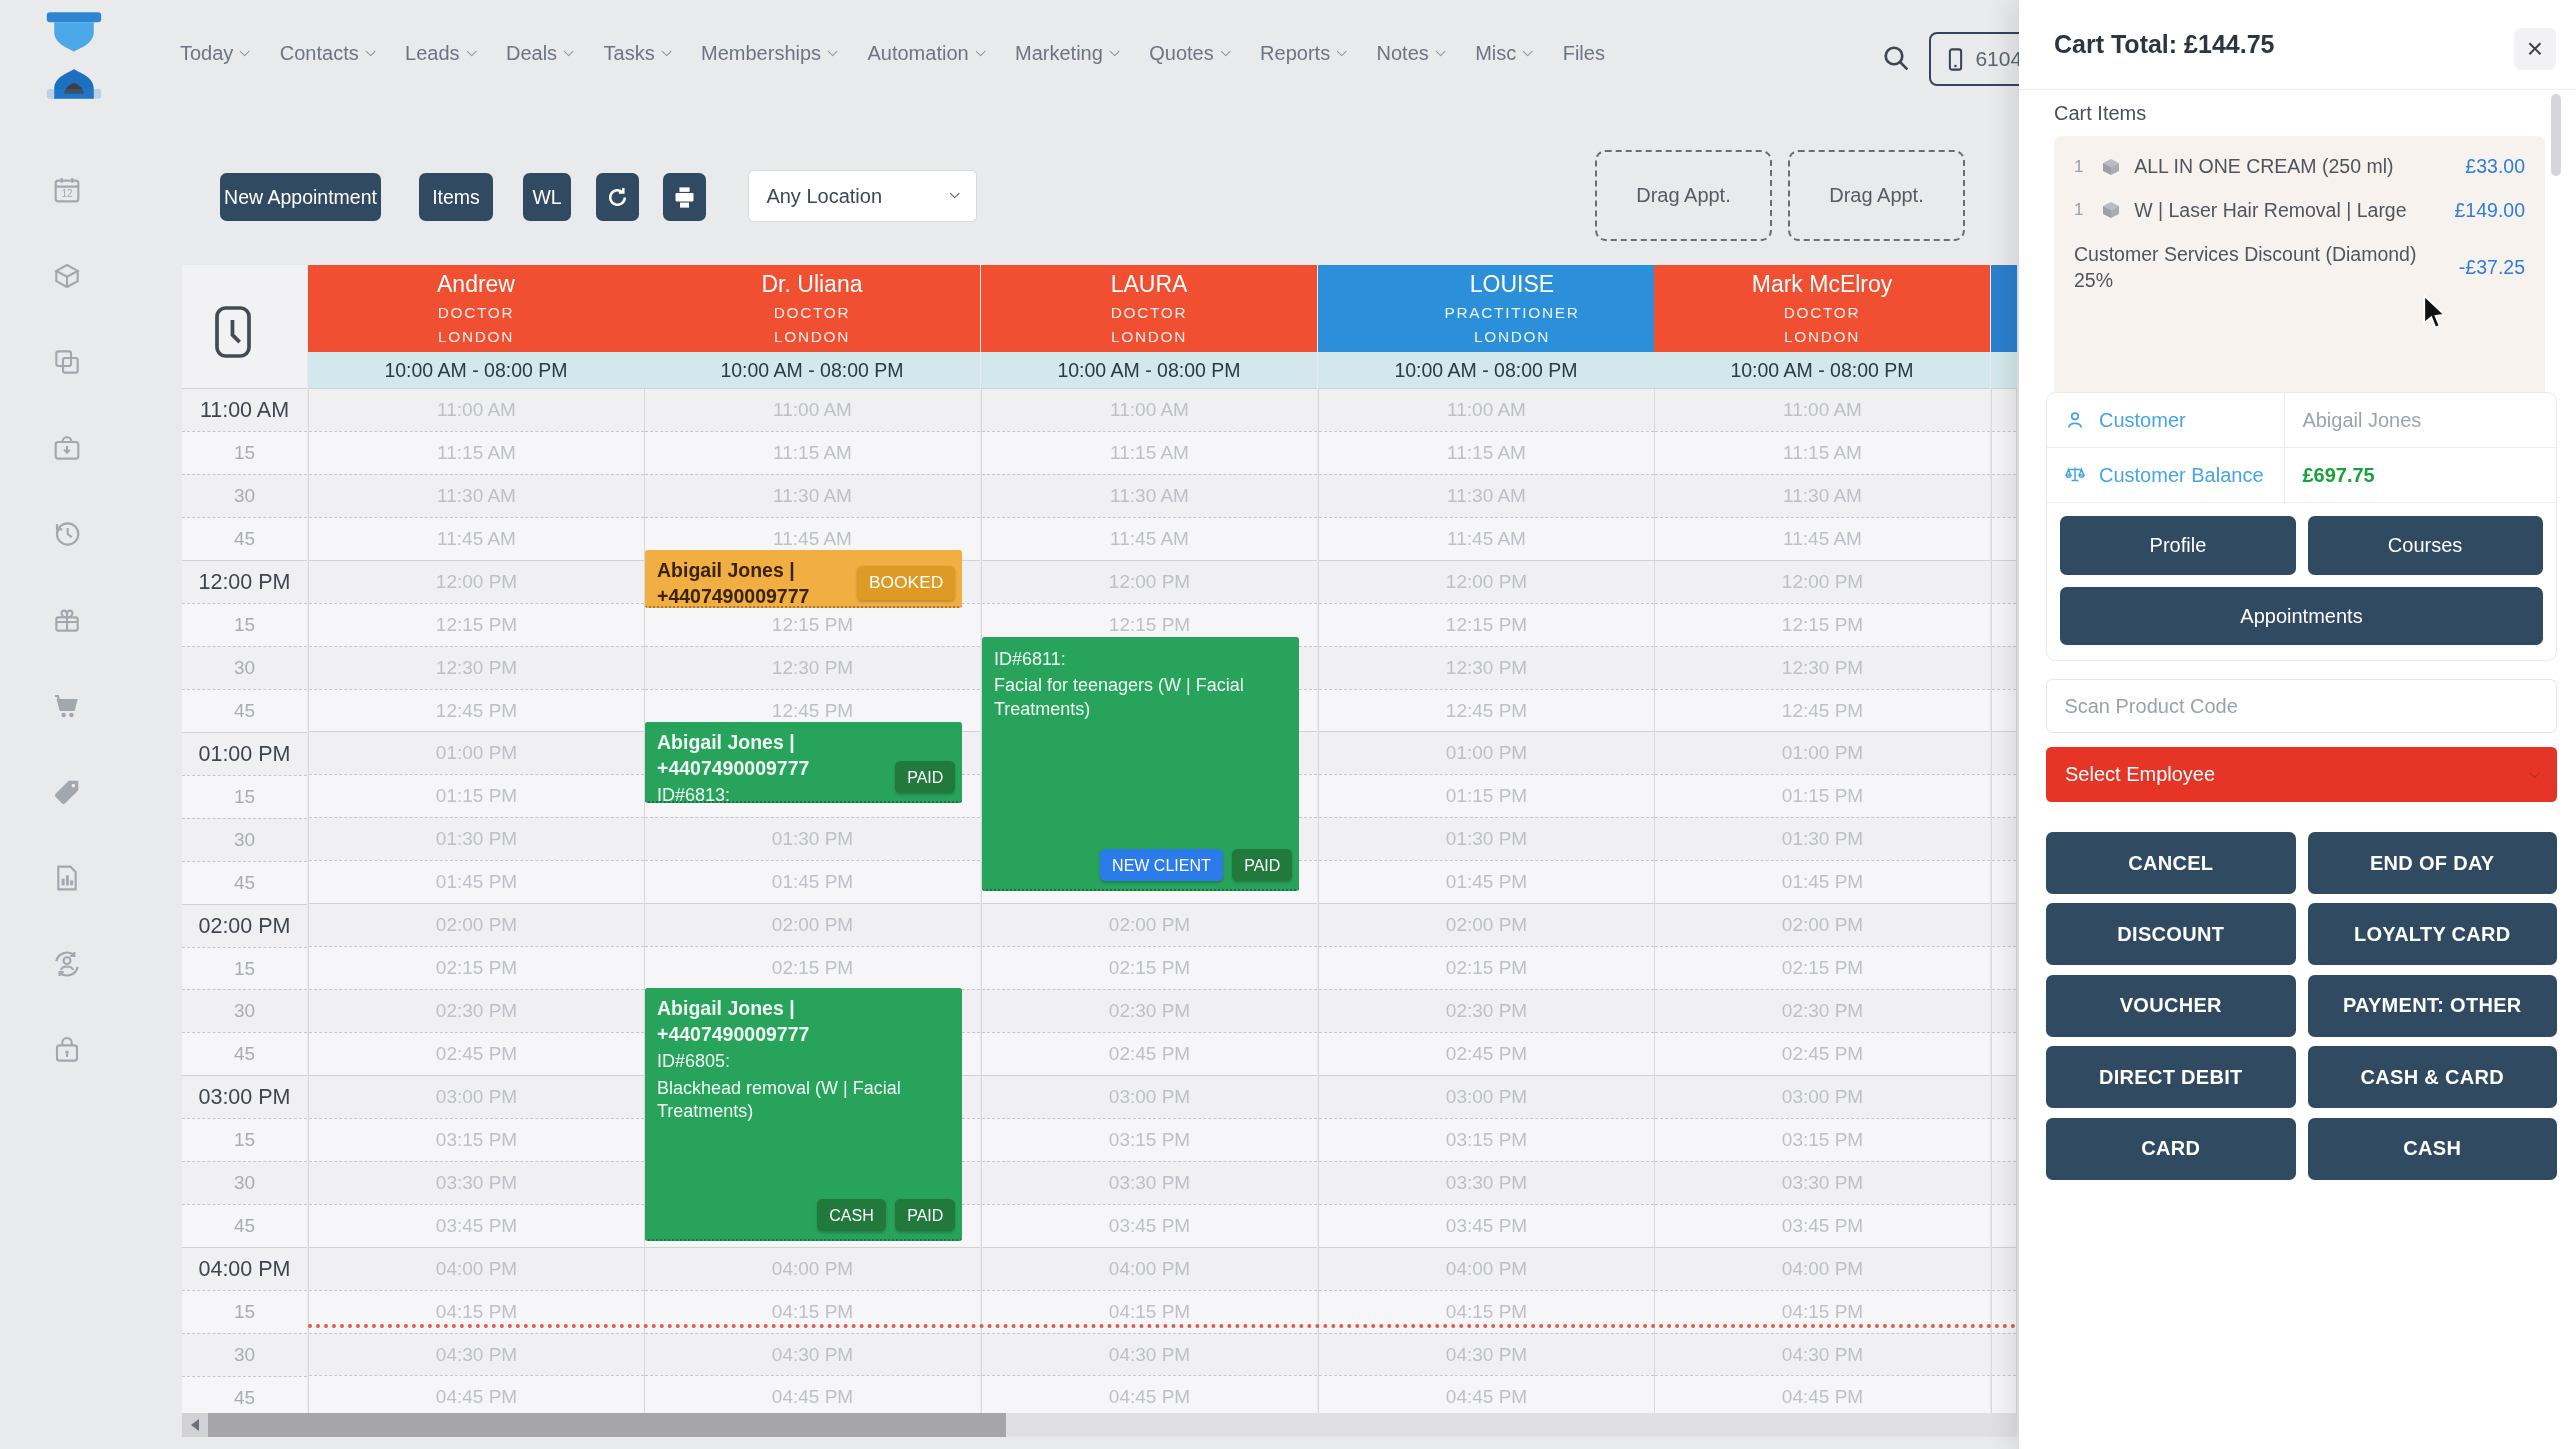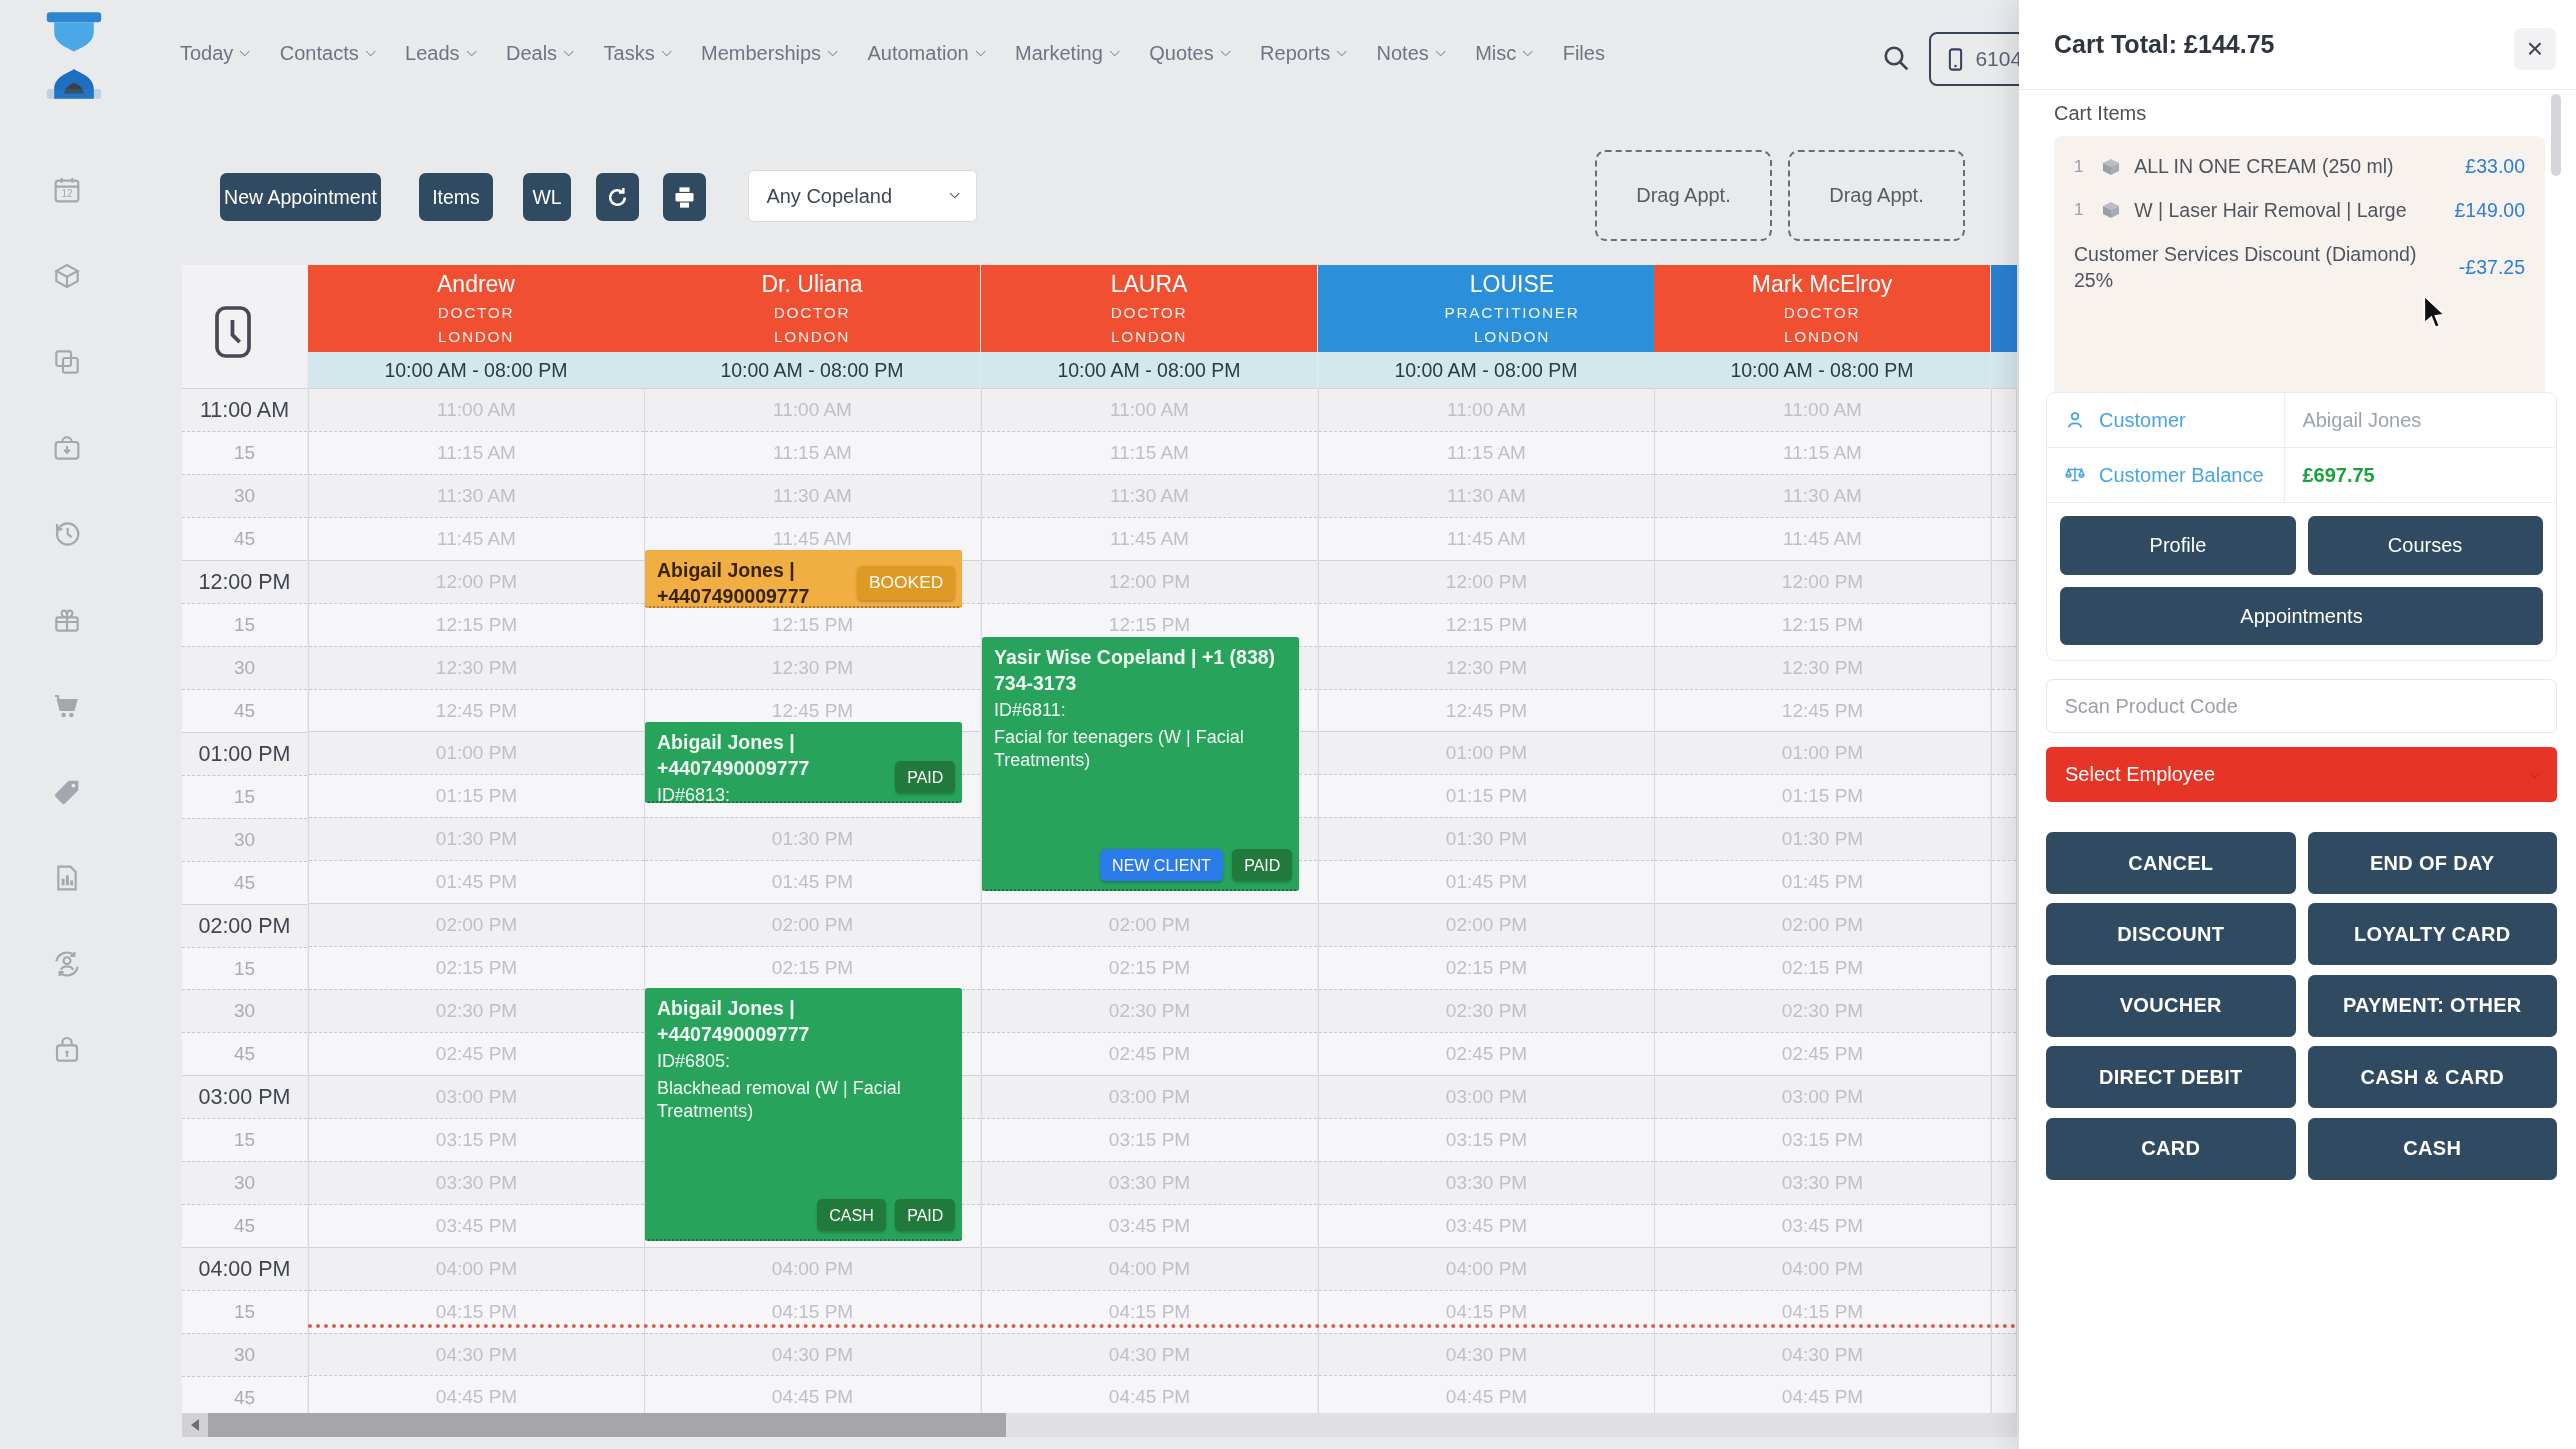--- a/index.html
+++ b/index.html
@@ -245,21 +245,21 @@
 <button class="tbtn" style="left:663px;width:43px">
   <span>
       <svg viewBox="0 0 24 24" width="27" height="27" fill="#fff">
         <path d="M7.5 3h9v4h-9z"></path>
         <rect x="4" y="8" width="16" height="7.5" rx="1"></rect>
         <path d="M8 16.5h8V21H8z"></path>
       </svg>
     </span>
 </button>
 <div id="loc-select">
-  <span>Any Copeland</span>
+  <span>Any Location</span>
     <i class="chev"></i>
 </div>
 <div class="drag-box" style="left:1595px">Drag Appt.</div>
 <div class="drag-box" style="left:1788px">Drag Appt.</div>
 
 <div id="corner">
   <svg viewBox="0 0 24 24" fill="none" stroke="#454b55" stroke-width="1.4">
       <rect x="6" y="3" width="12" height="18" rx="3.2"></rect>
       <path d="M11.8 7.5v5.6l2.7 2.7"></path>
     </svg>
@@ -475,21 +475,20 @@
       <div class="cell bT rA hr" style="top: 859px; height: 43px;"></div>
       <div class="cell bT rB" style="top: 902px; height: 43px;"></div>
       <div class="cell bT rA" style="top: 945px; height: 43px;"></div>
       <div class="cell bT rB" style="top: 987px; height: 43px;"></div>
     </div>
     <div class="appt" style="left: 645px; width: 317px; top: 550px; height: 58px; background: rgb(240, 174, 67); color: rgb(58, 35, 0);">
       <div class="t1">Abigail Jones | +4407490009777</div>
       <span class="badge" style="background: rgb(221, 154, 37); top: 16px; right: 6.7px; font-size: 17.4px;">BOOKED</span>
     </div>
     <div class="appt" style="left: 982px; width: 317px; top: 637px; height: 254px; background: rgb(40, 163, 92); color: rgb(240, 251, 244);">
-      <div class="t1">Yasir Wise Copeland | +1 (838) 734-3173</div>
       <div class="ln">ID#6811:</div>
       <div class="ln">Facial for teenagers (W | Facial Treatments)</div>
       <div class="badgerow">
         <span class="badge" style="background: rgb(44, 123, 234);">NEW CLIENT</span>
         <span class="badge" style="background: rgb(33, 122, 60);">PAID</span>
       </div>
     </div>
     <div class="appt" style="left: 645px; width: 317px; top: 722px; height: 81px; background: rgb(40, 163, 92); color: rgb(240, 251, 244);">
       <div class="t1">Abigail Jones | +4407490009777</div>
       <div class="ln">ID#6813:</div>

